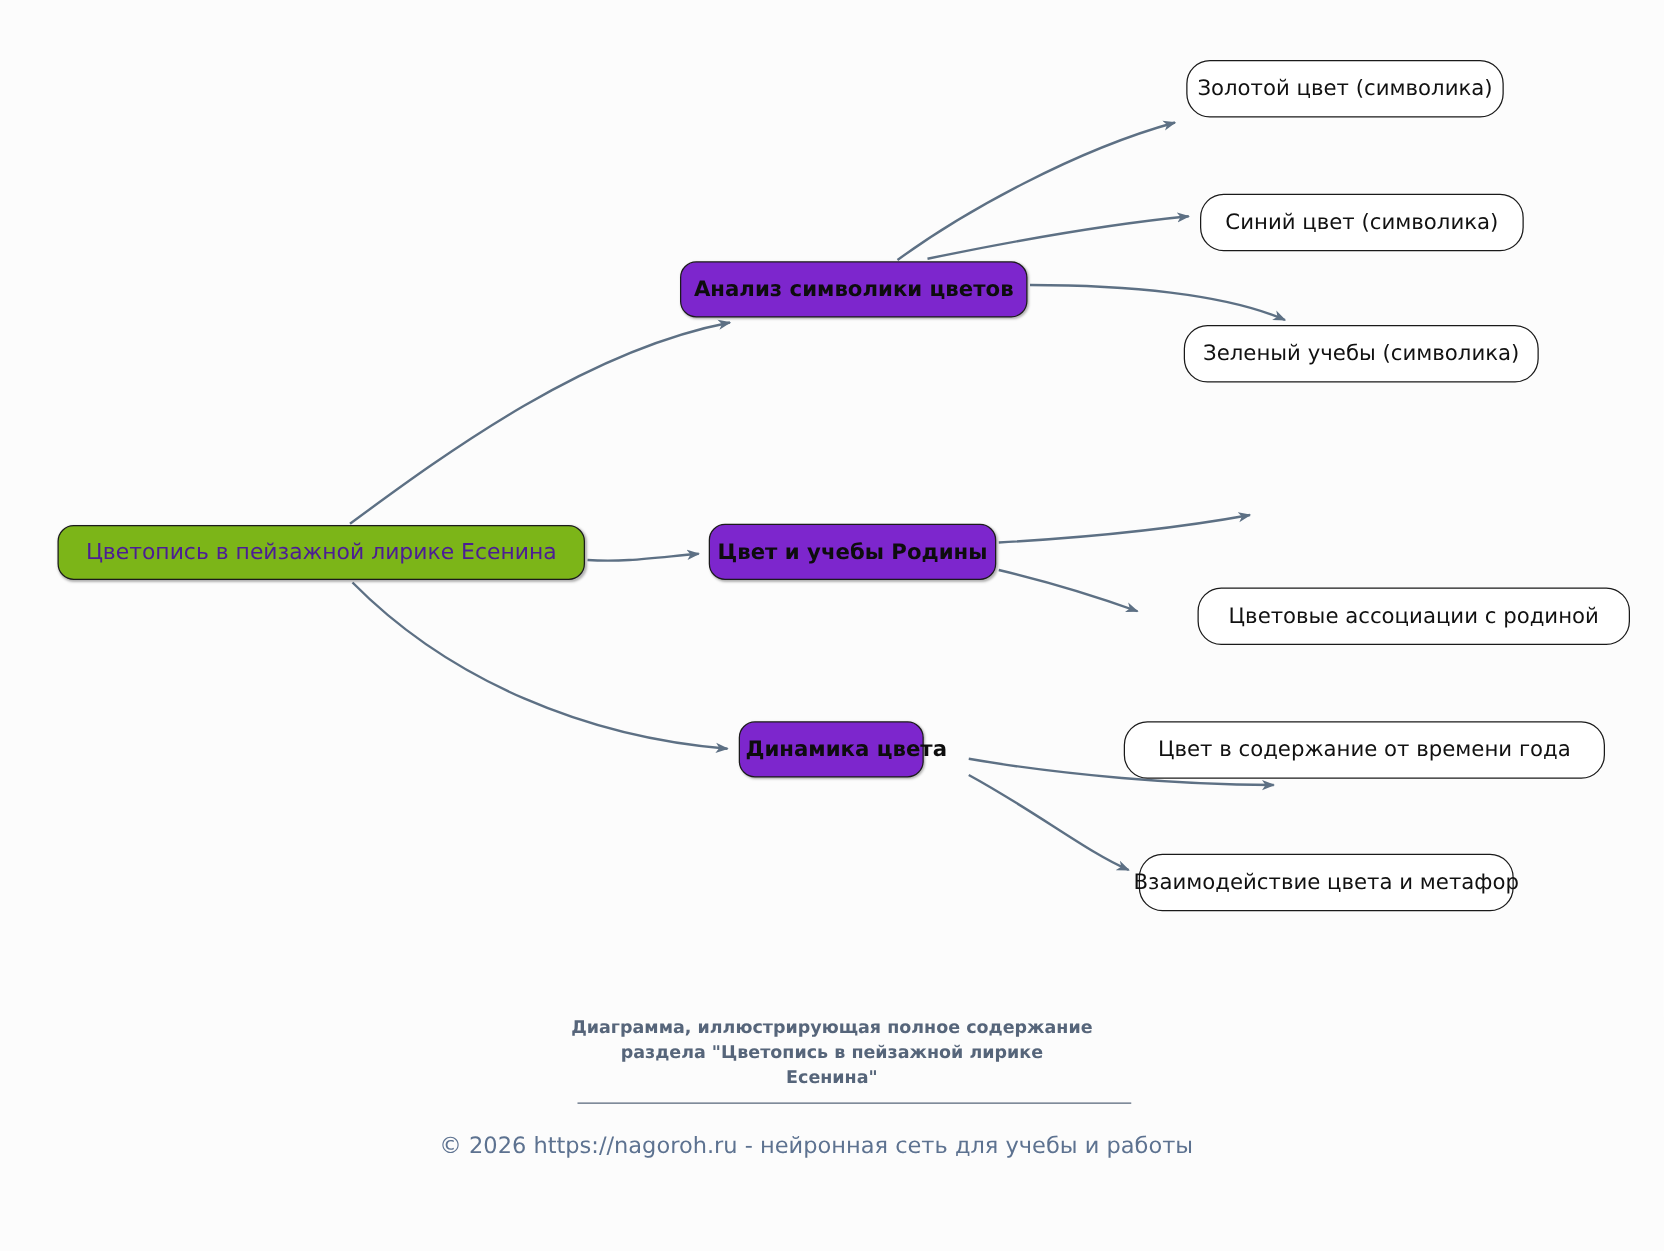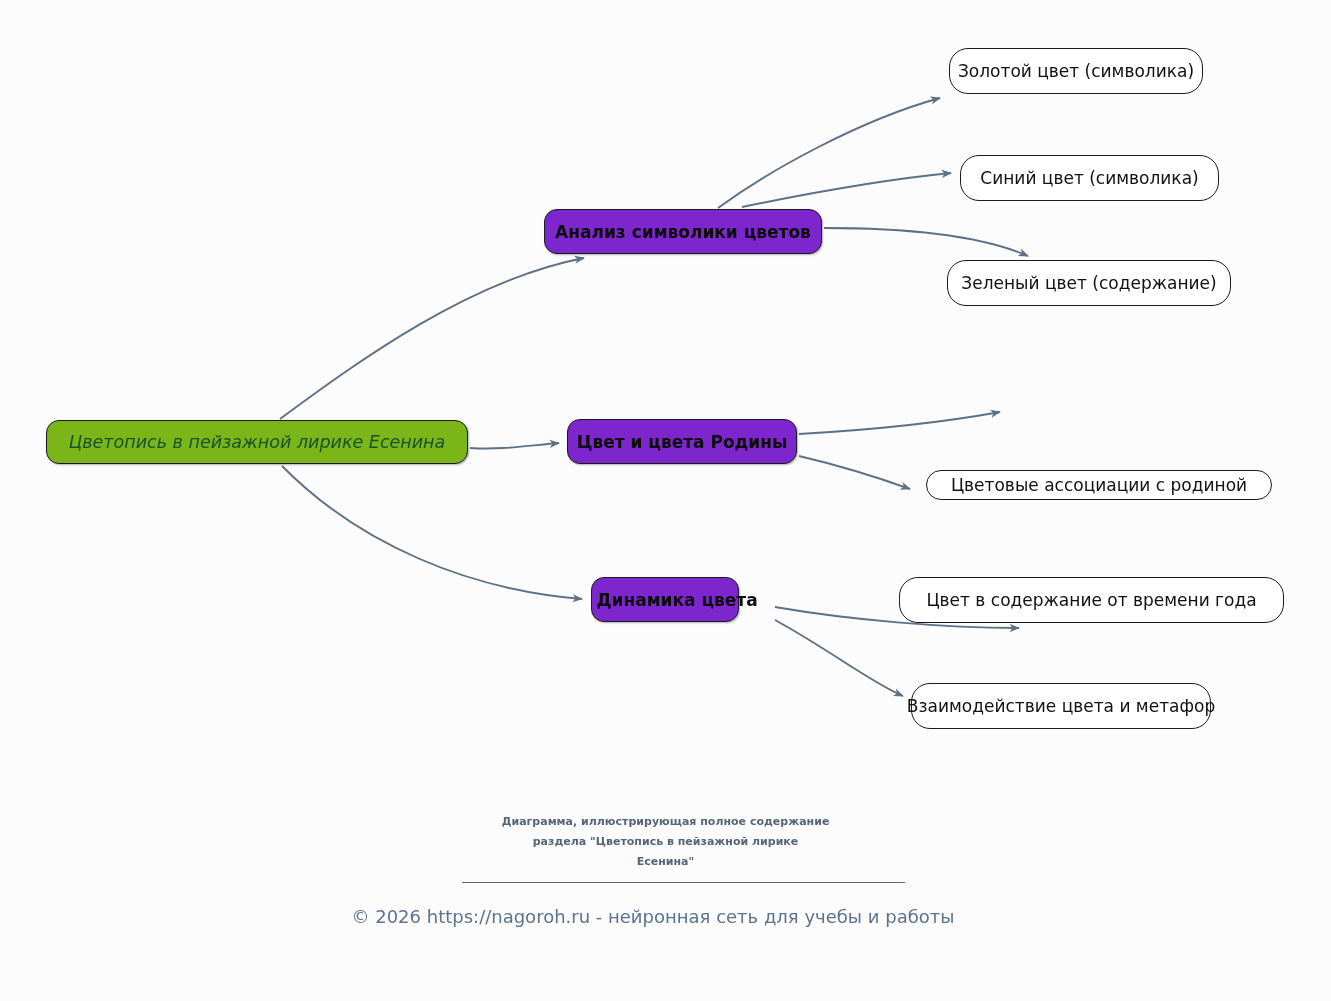--- a/index.html
+++ b/index.html
@@ -32,24 +32,23 @@
     align-items: center;
     justify-content: center;
     text-align: center;
     white-space: nowrap;
     z-index: 3;
   }
   .node-root {
     background: #7cb518;
     border: 1.6px solid #1b1b1b;
     border-radius: 13px;
-    color: #14532d;
+    color: #4c1d95;
     font-size: 17.5px;
     box-shadow: 1px 1px 2px rgba(0,0,0,0.30);
-    font-style: italic;
   }
   .node-branch {
     background: #7d26cd;
     border: 1.6px solid #1b1b1b;
     border-radius: 13px;
     color: #0d0d0d;
     font-weight: bold;
     font-size: 17px;
     box-shadow: 1px 1px 2px rgba(0,0,0,0.30);
   }
@@ -60,21 +59,21 @@
     color: #111111;
     font-size: 17px;
   }
   .caption {
     position: absolute;
     left: 0;
     width: 1331px;
     text-align: center;
     color: #56657a;
     font-weight: bold;
-    font-size: 11px;
+    font-size: 14px;
     line-height: 20px;
     z-index: 2;
   }
   .caption-line {
     display: block;
   }
   .rule {
     position: absolute;
     height: 0;
     border-top: 1.4px solid #56657a;
@@ -120,41 +119,41 @@
 
   <div class="node node-root" style="left:46px; top:420px; width:422px; height:44px;">
     <span>Цветопись в пейзажной лирике Есенина</span>
   </div>
 
   <div class="node node-branch" style="left:544px; top:209px; width:278px; height:45px;">
     <span>Анализ символики цветов</span>
   </div>
 
   <div class="node node-branch" style="left:567px; top:419px; width:230px; height:45px;">
-    <span>Цвет и цвета Родины</span>
+    <span>Цвет и учебы Родины</span>
   </div>
 
   <div class="node node-branch" style="left:591px; top:577px; width:148px; height:45px;padding-left:24px;">
     <span>Динамика цвета</span>
   </div>
 
   <div class="node node-leaf" style="left:949px; top:48px; width:254px; height:46px;">
     <span>Золотой цвет (символика)</span>
   </div>
 
   <div class="node node-leaf" style="left:960px; top:155px; width:259px; height:46px;text-align:right;">
     <span>Синий цвет (символика)</span>
   </div>
 
   <div class="node node-leaf" style="left:947px; top:260px; width:284px; height:46px;">
-    <span>Зеленый цвет (содержание)</span>
+    <span>Зеленый учебы (символика)</span>
   </div>
 
 
-  <div class="node node-leaf" style="left:926px; top:470px; width:346px; height:30px;">
+  <div class="node node-leaf" style="left:958px; top:470px; width:346px; height:46px;">
     <span>Цветовые ассоциации с родиной</span>
   </div>
 
   <div class="node node-leaf" style="left:899px; top:577px; width:385px; height:46px;">
     <span>Цвет в содержание от времени года</span>
   </div>
 
   <div class="node node-leaf" style="left:911px; top:683px; width:300px; height:46px;">
     <span>Взаимодействие цвета и метафор</span>
   </div>

